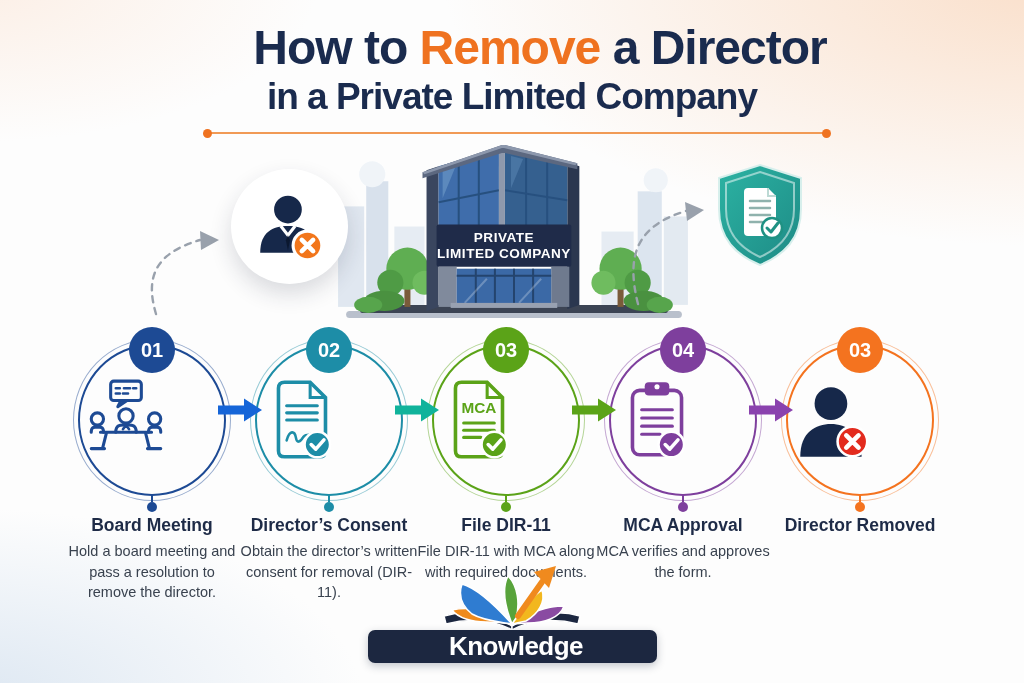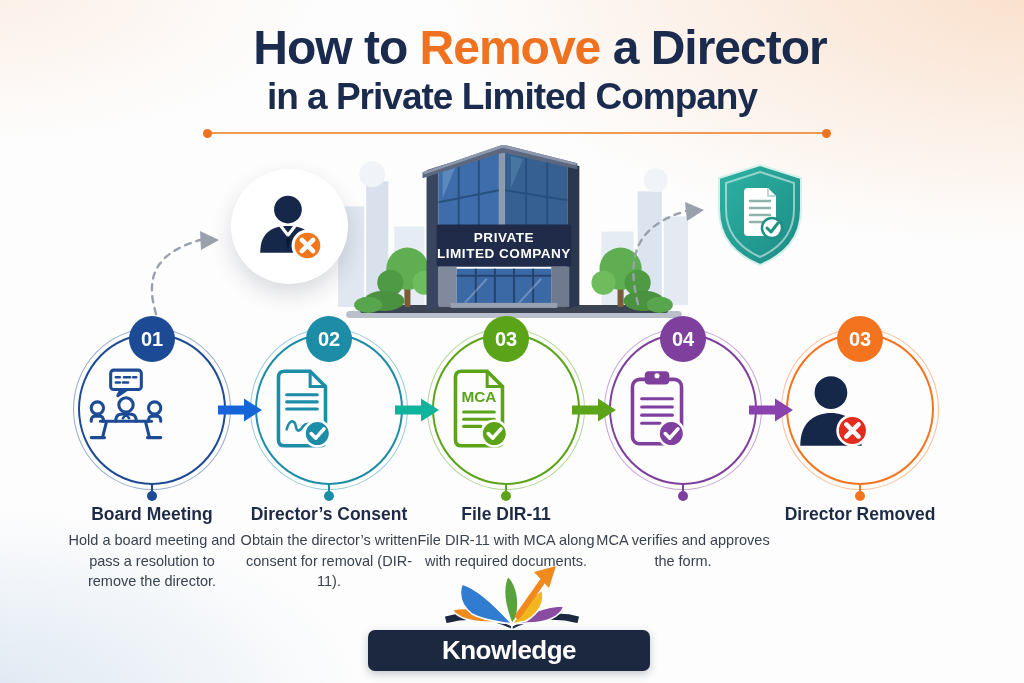--- a/index.html
+++ b/index.html
@@ -24,42 +24,42 @@
   .underline::before,.underline::after{content:"";position:absolute;top:-3.5px;width:9px;height:9px;
     border-radius:50%;background:#ef7220;}
   .underline::before{left:-5px;}
   .underline::after{right:-5px;}
   
   .person-circle{position:absolute;left:231px;top:169px;width:117px;height:115px;background:#fff;
     border-radius:50%;box-shadow:0 10px 22px rgba(28,39,64,.16);display:flex;align-items:center;justify-content:center;}
   .compliance{position:absolute;left:656px;top:264px;width:214px;text-align:center;
     font-size:15.5px;font-weight:700;color:#232c3a;line-height:1.5;}
   
-  .step{position:absolute;top:316px;width:180px;height:330px;}
+  .step{position:absolute;top:327px;width:180px;height:330px;}
   .step .badge{position:absolute;left:50%;transform:translateX(-50%);top:0;width:46px;height:46px;
     border-radius:50%;background:var(--c);color:#fff;font-weight:800;font-size:20px;
     display:flex;align-items:center;justify-content:center;z-index:3;}
   .step .ring{position:absolute;left:50%;transform:translateX(-50%);top:17px;width:144px;height:148px;
     border:2.5px solid var(--c);border-radius:50%;color:var(--c);
     display:flex;align-items:center;justify-content:flex-start;}
   .step .ring::before{content:"";position:absolute;inset:-7px;border:1.5px solid var(--c);
     opacity:.45;border-radius:50%;}
   .step .drop{position:absolute;left:50%;transform:translateX(-50%);top:167px;
     display:flex;flex-direction:column;align-items:center;z-index:2;}
   .drop-line{width:2.5px;height:8px;background:var(--c);}
   .drop-dot{width:10px;height:10px;border-radius:50%;background:var(--c);}
   .step-title{position:absolute;top:188px;width:100%;text-align:center;
     font-size:17.5px;font-weight:800;color:#1e2b47;}
   .step-desc{position:absolute;top:214px;left:50%;transform:translateX(-50%);width:178px;
     text-align:center;font-size:14.5px;color:#39424f;line-height:1.42;}
   .flow-arrow{position:absolute;top:397px;z-index:4;}
   
-  .brand-bar{position:absolute;left:368px;top:630px;width:282px;height:41px;border-radius:7px;
+  .brand-bar{position:absolute;left:368px;top:630px;width:282px;height:33px;border-radius:7px;
     background:var(--bar,#1c2740);display:flex;align-items:center;justify-content:center;
-    font-size:26px;font-weight:800;color:#fff;letter-spacing:-.5px;box-shadow:0 3px 8px rgba(20,30,55,.25);}
+    font-size:26px;font-weight:800;color:#fff;letter-spacing:-.5px;box-shadow:0 3px 8px rgba(20,30,55,.25);padding-left:7px;}
 </style>
 </head>
 <body>
 
 <div class="canvas">
 
   <div class="title1"><span>How to</span> <span class="hl">Remove</span> <span>a Director</span></div>
   <div class="title2">in a Private Limited Company</div>
   <div class="underline"></div>
 
@@ -266,20 +266,21 @@
           <line x1="30" y1="54" x2="48" y2="54"></line>
         </g>
         <circle cx="59" cy="64" r="12.5" fill="currentColor" stroke="#ffffff" stroke-width="2.5"></circle>
         <polyline points="53,64 57.5,68.5 65.5,59.5" fill="none" stroke="#ffffff" stroke-width="3.5" stroke-linecap="round" stroke-linejoin="round"></polyline>
       </svg>
     </div>
     <div class="drop">
         <div class="drop-line"></div>
         <div class="drop-dot"></div>
       </div>
+    <div class="step-title">MCA Approval</div>
     <div class="step-desc">MCA verifies and approves the form.</div>
   </div>
 
   <div class="step" style="left: 770px; --c: #f4731f;">
     <div class="badge">03</div>
     <div class="ring">
       <svg width="92" height="82" viewBox="0 0 90 80">
         <circle cx="42" cy="24" r="16" fill="#16284a"></circle>
         <path d="M12,76 C12,52 27,44 42,44 C57,44 72,52 72,76 Z" fill="#16284a"></path>
         <circle cx="63" cy="61" r="14.5" fill="#e32b1e" stroke="#ffffff" stroke-width="2.5"></circle>

